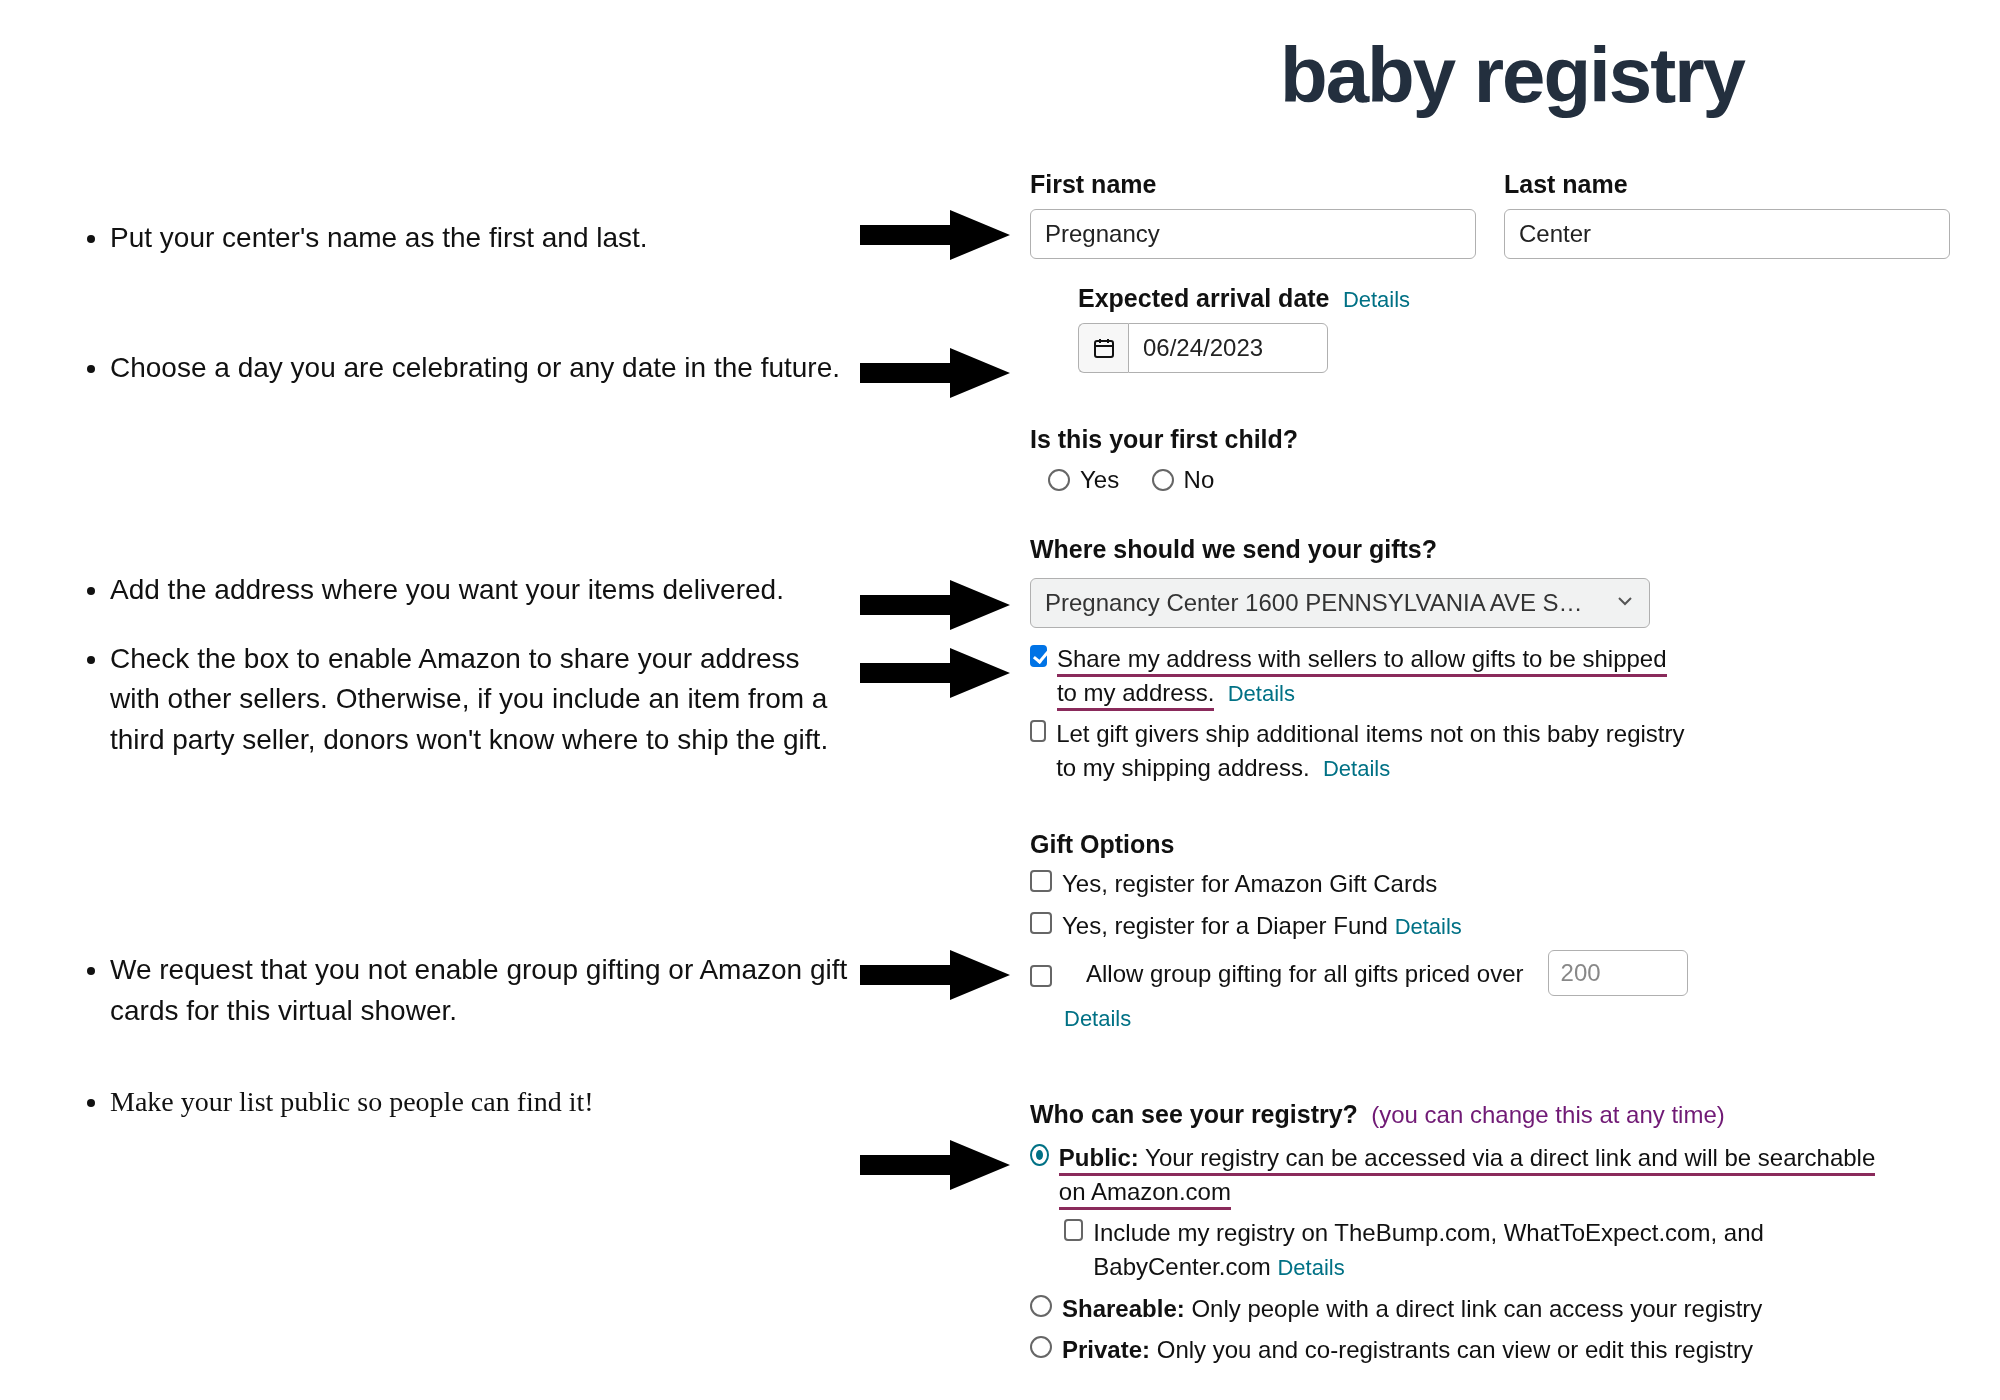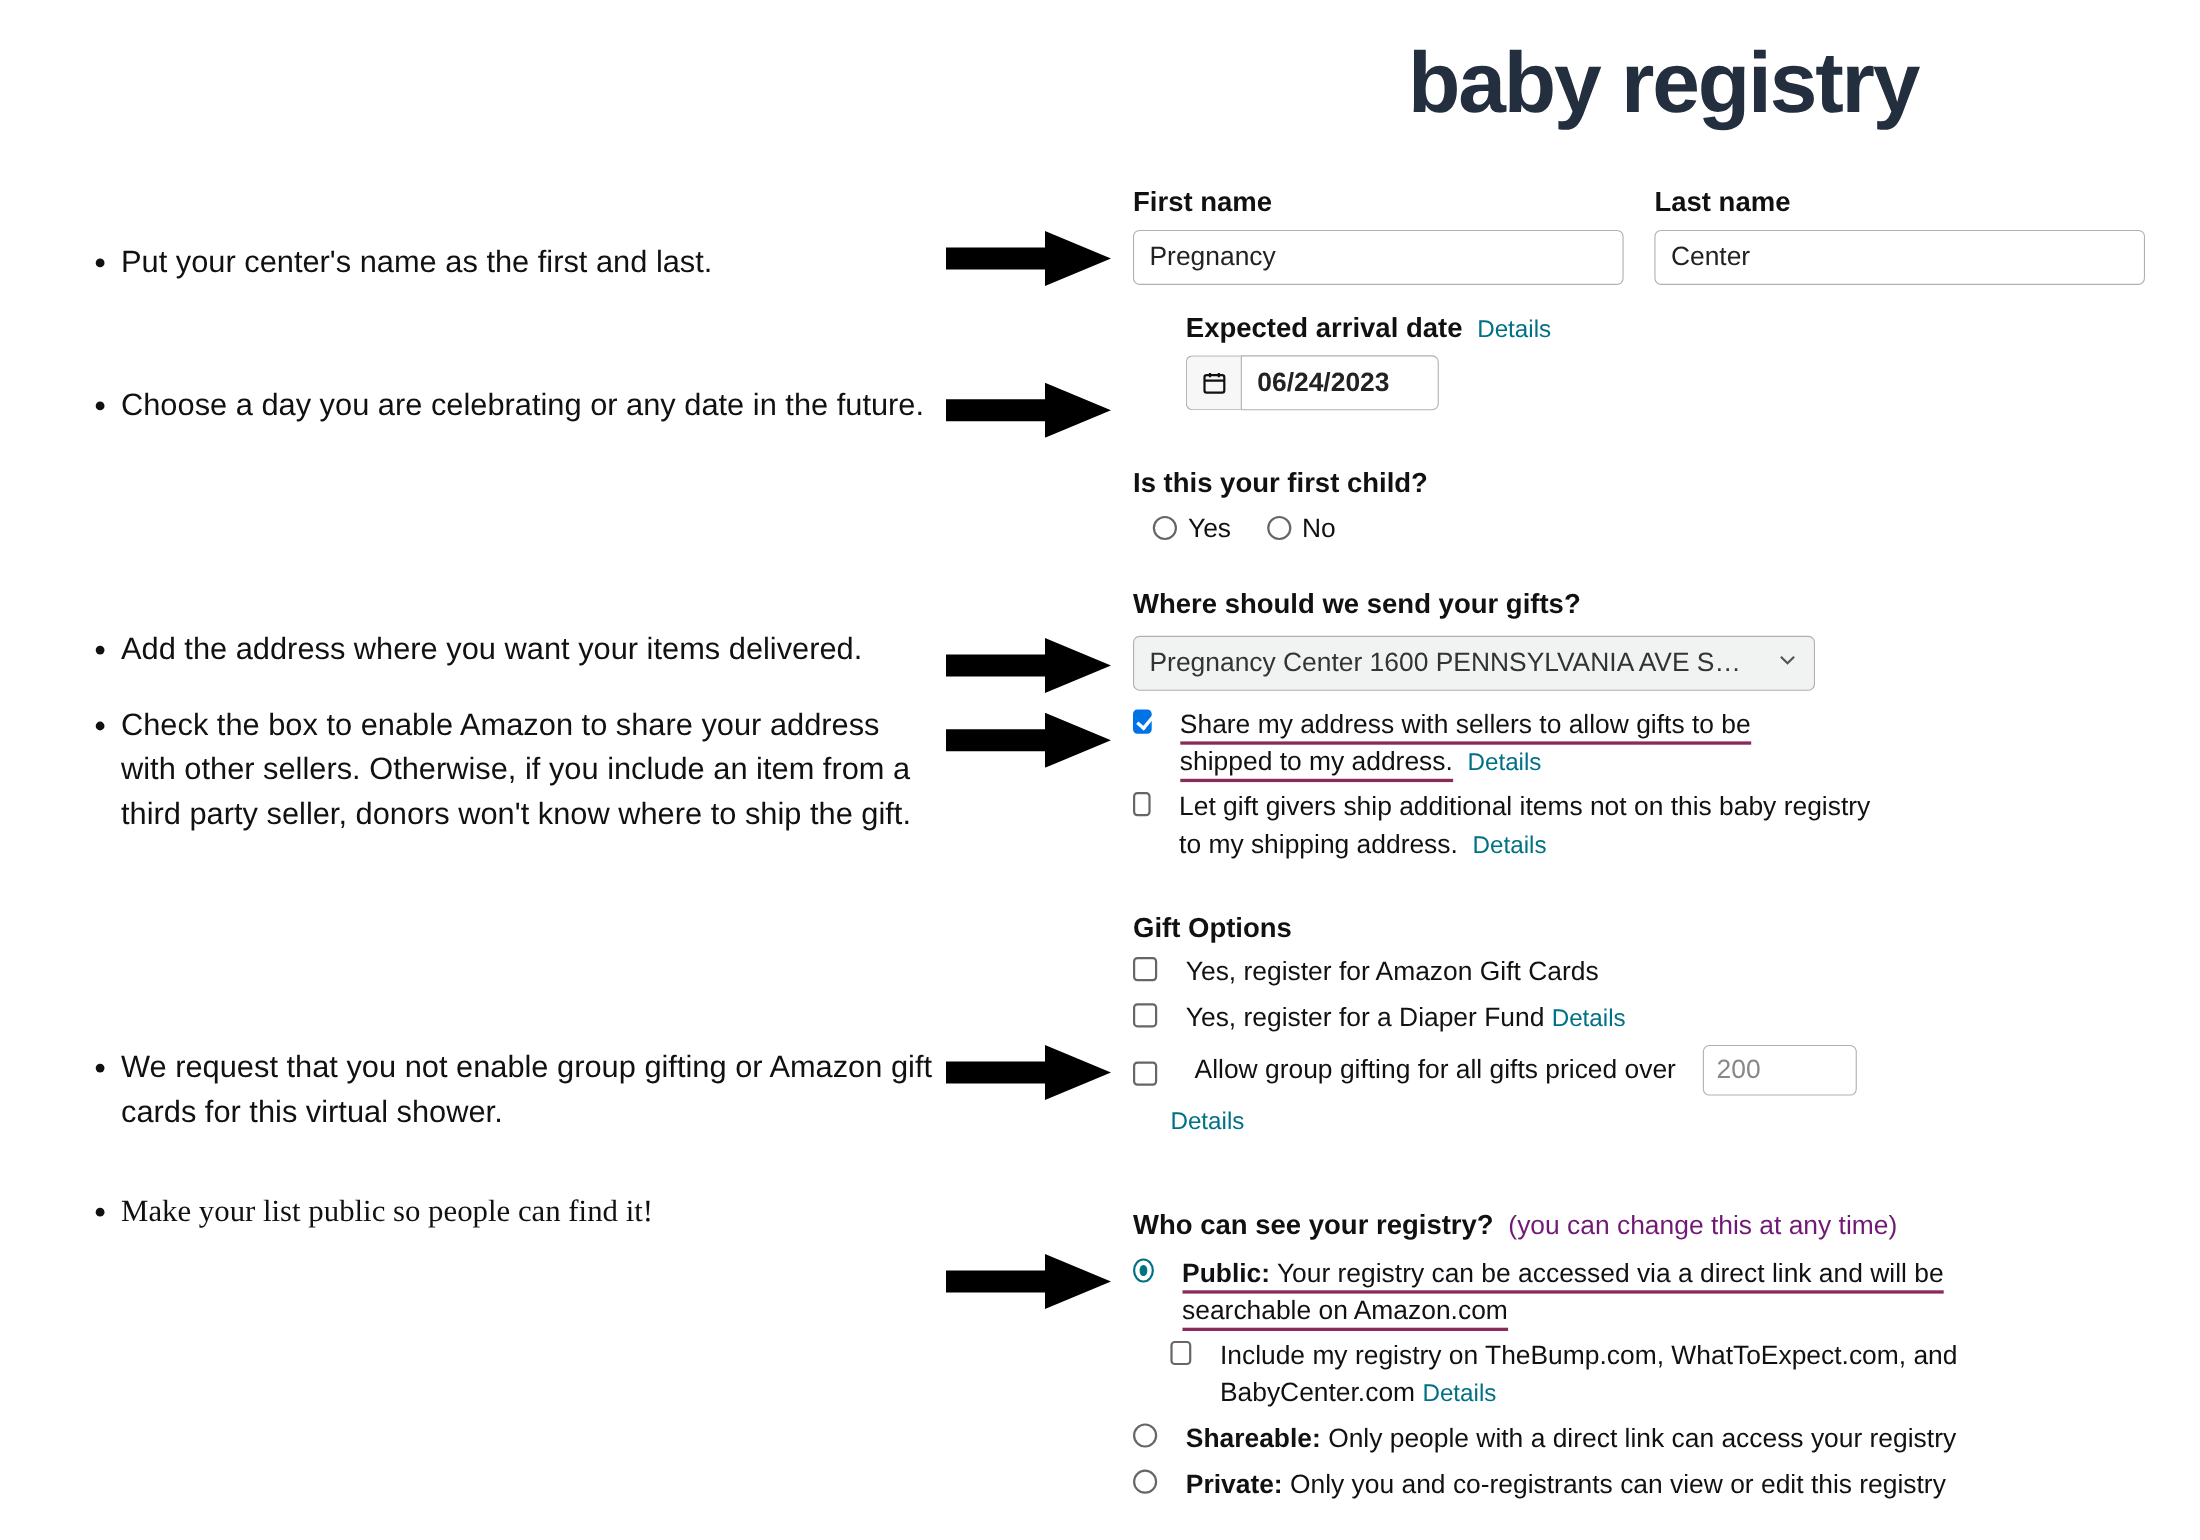--- a/index.html
+++ b/index.html
@@ -41,34 +41,34 @@
   input.text, select.text { 
     height: 50px; border: 1px solid #b0b0b0; border-radius: 6px; padding: 0 14px;
     font-size: 24px; background: #fff; color: #222;
   }
 
   .row { display: flex; gap: 28px; }
   .field { display: flex; flex-direction: column; }
 
   .date-wrap { position: relative; display: inline-flex; align-items: center; }
   .date-wrap .cal-btn { width: 50px; height: 50px; border:1px solid #b0b0b0; border-right:none; border-radius:6px 0 0 6px; background:#f7f7f7; display:flex; align-items:center; justify-content:center; }
-  .date-wrap input { border-radius: 0 6px 6px 0; width: 180px; font-weight: bold; }
+  .date-wrap input { border-radius: 0 6px 6px 0; width: 200px; }
 
   .radio, .chk {
     appearance: none; -webkit-appearance:none; width: 22px; height: 22px; border: 2px solid #666; background:#fff;
     margin-right: 10px; position: relative; top: 3px; cursor:pointer;
   }
   .radio { border-radius: 50%; }
   .radio:checked { border-color:#007185; }
   .radio:checked::after { content:""; position:absolute; inset:4px; border-radius:50%; background:#007185; }
   .chk { border-radius: 4px; }
   .chk:checked { background:#0073e6; border-color:#0073e6; }
   .chk:checked::after { content:""; position:absolute; left:5px; top:0px; width:6px; height:13px; border:solid #fff; border-width:0 3px 3px 0; transform:rotate(40deg); }
 
-  .opt-line { display:flex; align-items:flex-start; gap:16px; margin: 8px 0; }
+  .opt-line { display:flex; align-items:flex-start; gap:0; margin: 8px 0; }
   .opt-text { font-size: 24px; line-height:1.4; }
   .opt-sub { margin-left: 34px; }
 
   .underline-accent { border-bottom: 3px solid #8a2a5b; padding-bottom: 2px; }
 
   .select-box { position:relative; display:flex; align-items:center; height:50px; border:1px solid #b0b0b0; border-radius:6px; background:#f1f2f2; padding:0 46px 0 14px; font-size:24px; color:#333; width: 620px; }
   .select-box .chev { position:absolute; right:14px; }
 
   .priceover { display:flex; align-items:center; gap:24px; flex-wrap:wrap; }
   input.small { width:140px; height:46px; border:1px solid #b0b0b0; border-radius:6px; padding:0 12px; font-size:24px; color:#888; background:#fff;}

